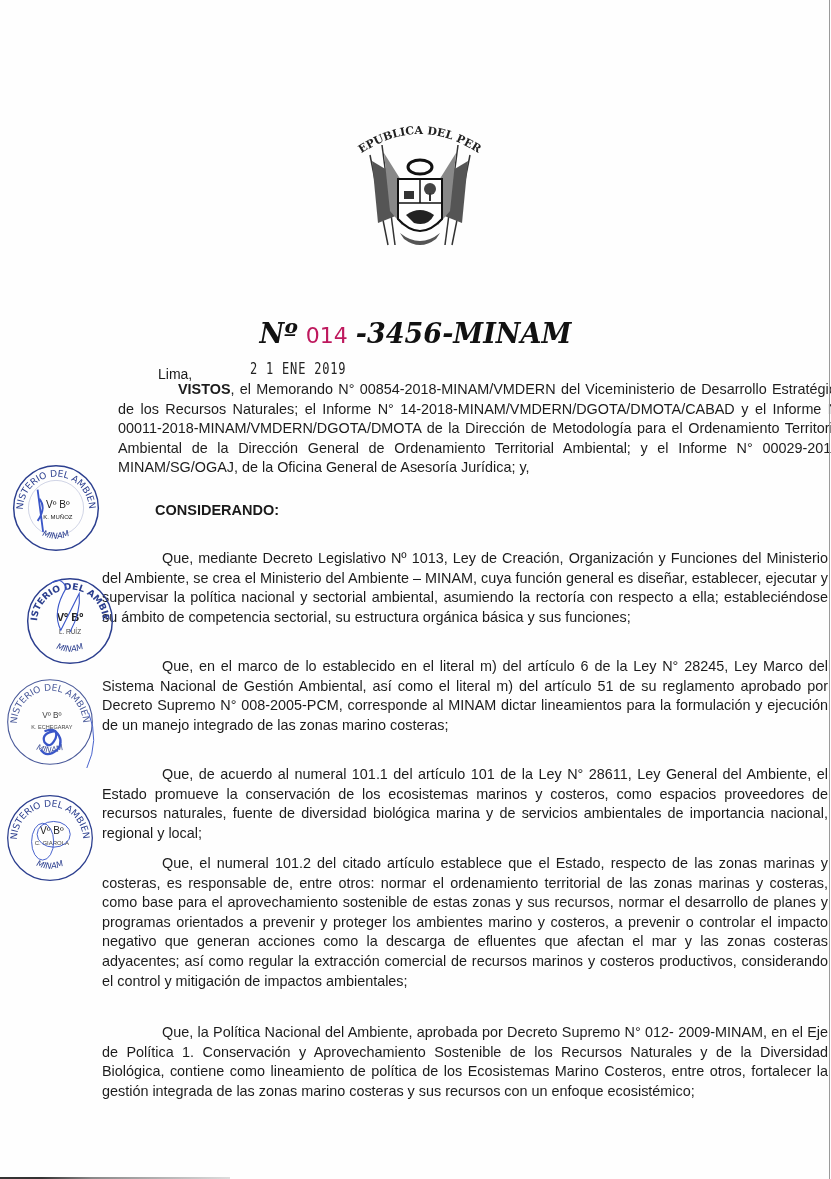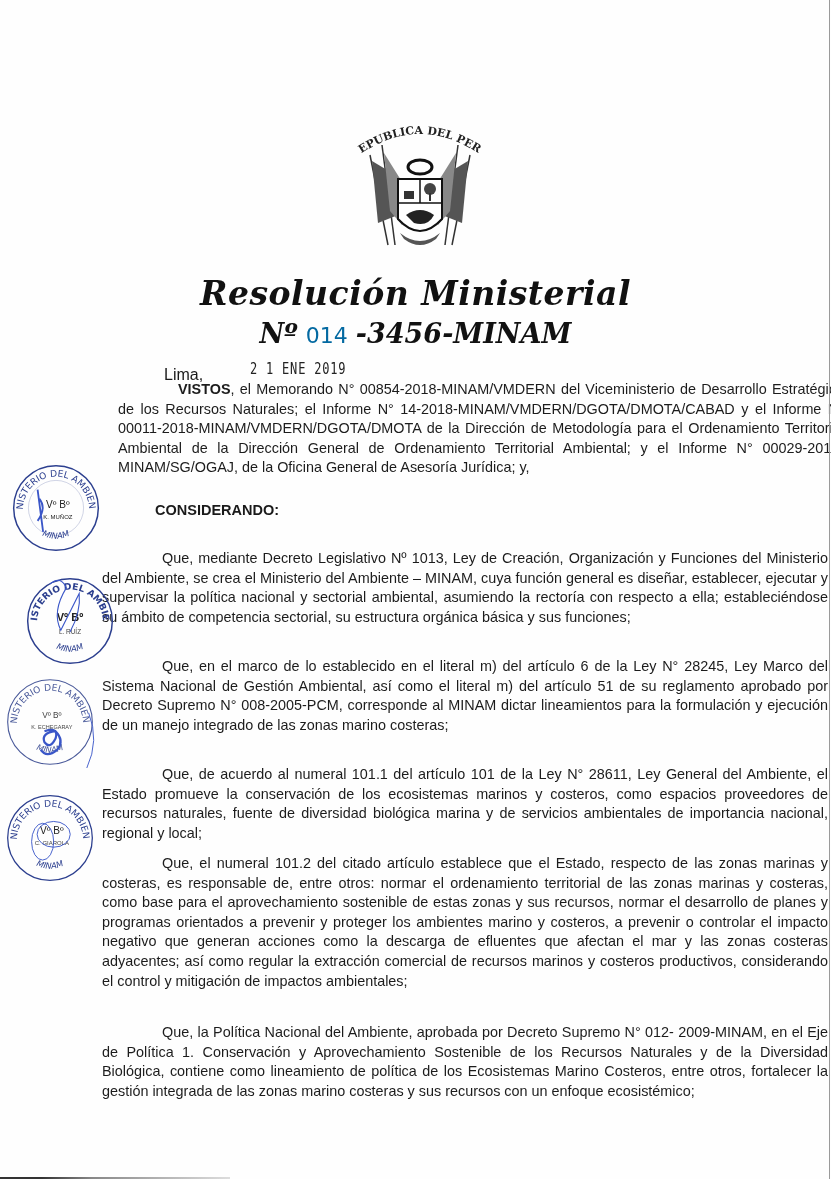--- a/index.html
+++ b/index.html
@@ -5,23 +5,23 @@
   html, body { margin: 0; padding: 0; background: #ffffff; }
   body { width: 831px; height: 1179px; position: relative; overflow: hidden; font-family: "Liberation Sans", sans-serif; color: #1a1a1a; }
   .page { position: absolute; left: 0; top: 0; width: 831px; height: 1179px; background: #fefefe; }
   .right-edge { position: absolute; right: 1px; top: 0; width: 1px; height: 1179px; background: #9a9a9a; }
   .bottom-edge { position: absolute; left: 0; bottom: 0; height: 2px; width: 230px; background: linear-gradient(to right, #333 0%, #333 18%, #888 40%, #ddd 100%); }
 
   .seal { position: absolute; left: 340px; top: 115px; width: 160px; height: 140px; }
   .title { position: absolute; left: 0; width: 831px; text-align: center; font-family: "DejaVu Serif", serif; font-style: italic; font-weight: bold; color: #111; }
   .title-main { top: 274px; font-size: 33px; letter-spacing: 0.5px; }
   .title-num { top: 318px; font-size: 27px; }
-  .title-num .handnum { color: #0369a1; font-weight: normal; font-family: "DejaVu Sans", sans-serif; font-style: normal; font-size: 22px; margin: 0 8px; }
+  .title-num .handnum { color: #be185d; font-weight: normal; font-family: "DejaVu Sans", sans-serif; font-style: normal; font-size: 22px; margin: 0 8px; }
 
-  .lima { position: absolute; left: 164px; top: 366px; font-size: 16px; }
+  .lima { position: absolute; left: 158px; top: 366px; font-size: 14px; }
   .date-stamp { position: absolute; left: 250px; top: 360px; font-family: "DejaVu Sans Mono", monospace; font-size: 15px; letter-spacing: 1px; transform: scaleX(0.8); transform-origin: left; color: #222; }
   .para { position: absolute; left: 162px; width: 666px; font-size: 14.4px; line-height: 19.6px; text-align: justify; color: #1c1c1c; }
   .heading { position: absolute; left: 155px; top: 502px; font-weight: bold; font-size: 14.5px; }
   .bold { font-weight: bold; }
 
   .stamp { position: absolute; width: 92px; height: 92px; }
   .stamp svg { width: 100%; height: 100%; }
 </style>
 </head>
 <body>
@@ -50,21 +50,20 @@
       <line x1="58" y1="88" x2="102" y2="88" stroke="#111" stroke-width="1.5"></line>
       <line x1="80" y1="64" x2="80" y2="88" stroke="#111" stroke-width="1.5"></line>
       <rect x="64" y="76" width="10" height="8" fill="#333"></rect>
       <circle cx="90" cy="74" r="6" fill="#444"></circle>
       <line x1="90" y1="78" x2="90" y2="86" stroke="#333" stroke-width="2"></line>
       <path d="M66,100 Q80,90 94,100 Q88,112 74,108 Z" fill="#222"></path>
       <path d="M60,118 Q80,134 100,118 L96,124 Q80,136 64,124 Z" fill="#555"></path>
     </svg>
   </div>
 
-  <div class="title title-main">Resolución Ministerial</div>
   <div class="title title-num">
     <span>Nº</span><span class="handnum">014</span><span>-3456-MINAM</span>
   </div>
 
   <div class="lima">Lima,</div>
   <div class="date-stamp">2 1 ENE 2019</div>
 
   <div class="para" style="top: 380px; text-indent: 60px; padding-left: 0px; margin-left: 16px; left: 102px; width: 726px;">
     <span style="display:inline-block;width:0;"></span><span class="bold">VISTOS</span><span>, el Memorando N° 00854-2018-MINAM/VMDERN del Viceministerio de Desarrollo Estratégico de los Recursos Naturales; el Informe N° 14-2018-MINAM/VMDERN/DGOTA/DMOTA/CABAD y el Informe N° 00011-2018-MINAM/VMDERN/DGOTA/DMOTA de la Dirección de Metodología para el Ordenamiento Territorial Ambiental de la Dirección General de Ordenamiento Territorial Ambiental; y el Informe N° 00029-2019-MINAM/SG/OGAJ, de la Oficina General de Asesoría Jurídica; y,</span>
   </div>

